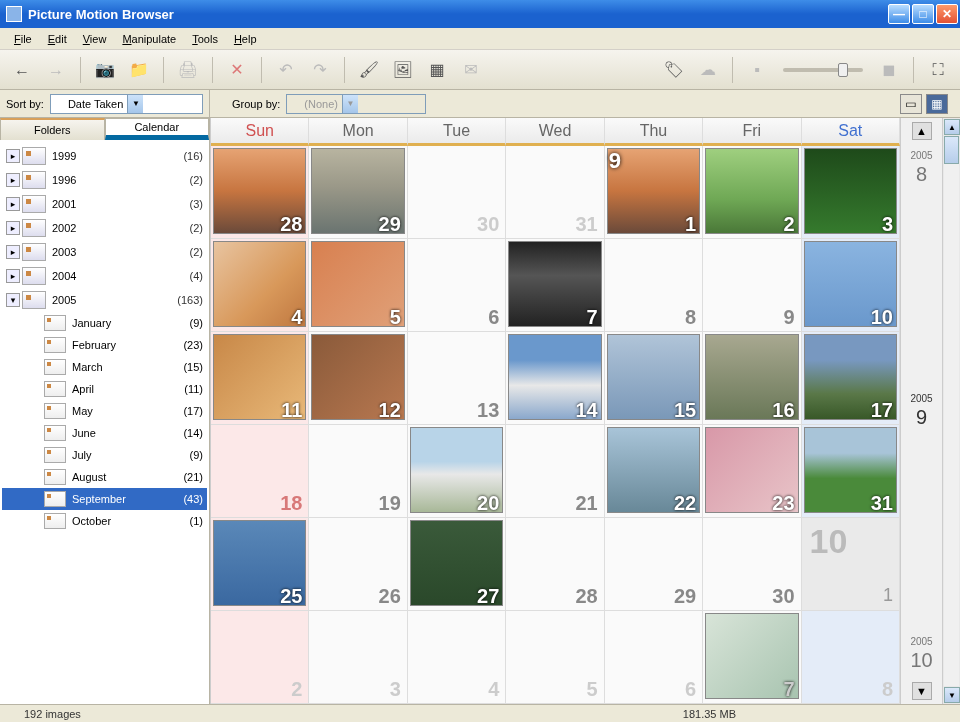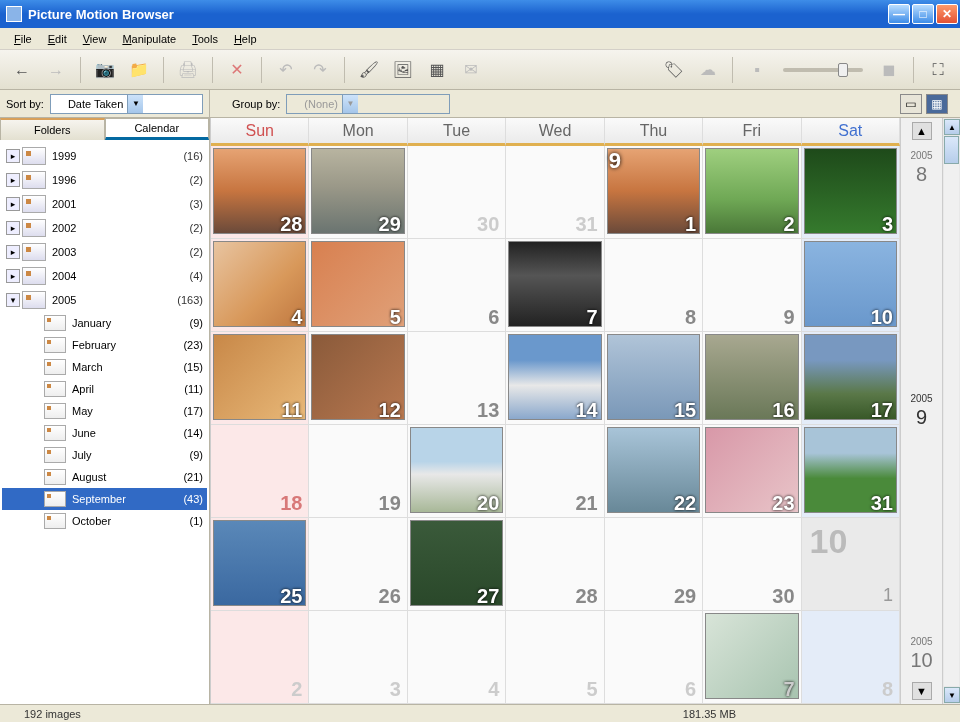--- a/index.html
+++ b/index.html
@@ -37,21 +37,21 @@
 .viewbtn { width: 22px; height: 20px; border: 1px solid #8a8a8a; background: #e8e5d8; cursor: pointer; display:flex; align-items:center; justify-content:center; font-size:12px; }
 .viewbtn.active { background: #4a6a9a; color: #fff; }
 
 
 .mainrow { display: flex; height: calc(722px - 28px - 22px - 40px - 28px - 18px); }
 
 
 .sidebar { width: 210px; background: #fff; border-right: 1px solid #b8b4a4; display: flex; flex-direction: column; overflow: hidden; }
 .tabs { display: flex; height: 22px; background: #ece9d8; }
 .tab { flex: 1; border: 1px solid #b8b4a4; border-bottom: none; display: flex; align-items: center; justify-content: center; cursor: pointer; background: linear-gradient(to bottom,#f6f4ee,#e3e0d0); }
-.tab.active { background: #fff; border-bottom: 3px solid #0369a1; }
+.tab.active { background: #fff; border-bottom: 5px solid #0369a1; }
 .tab:not(.active) { border-top: 2px solid #d8a05a; }
 .tree { flex: 1; overflow-y: auto; padding: 4px 2px; }
 .yearrow { display: flex; align-items: center; padding: 3px 4px; cursor: pointer; }
 .yearrow .exp { width: 14px; height: 14px; border: 1px solid #999; background: #eef; margin-right: 2px; display: flex; align-items: center; justify-content: center; font-size: 9px; }
 .yearrow .yicon { width: 24px; height: 18px; background: linear-gradient(to bottom,#fff,#dde); border: 1px solid #aaa; margin-right: 6px; position: relative; }
 .yearrow .yicon::after { content:''; position:absolute; top:3px; left:3px; width:5px; height:5px; background:#c84; }
 .yearrow .yname { flex: 1; }
 .yearrow .ycount { color: #333; }
 .monthrow { display: flex; align-items: center; padding: 3px 4px 3px 42px; cursor: pointer; }
 .monthrow .micon { width: 22px; height: 16px; background: linear-gradient(to bottom,#fff,#eee); border: 1px solid #aaa; margin-right: 6px; position: relative; }
@@ -179,21 +179,21 @@
 <div class="subbar">
   <div class="leftsub">
     <span>Sort by:</span>
     <div class="combo" style="flex:1">
       <span>Date Taken</span>
       <span class="arrow">▼</span>
     </div>
   </div>
   <div class="rightsub">
     <span>Group by:</span>
-    <div class="combo disabled" style="width:164px">
+    <div class="combo disabled" style="width:140px">
       <span>(None)</span>
       <span class="arrow">▼</span>
     </div>
     <div class="viewbtns">
       <div class="viewbtn">▭</div>
       <div class="viewbtn active">▦</div>
     </div>
   </div>
 </div>
 

